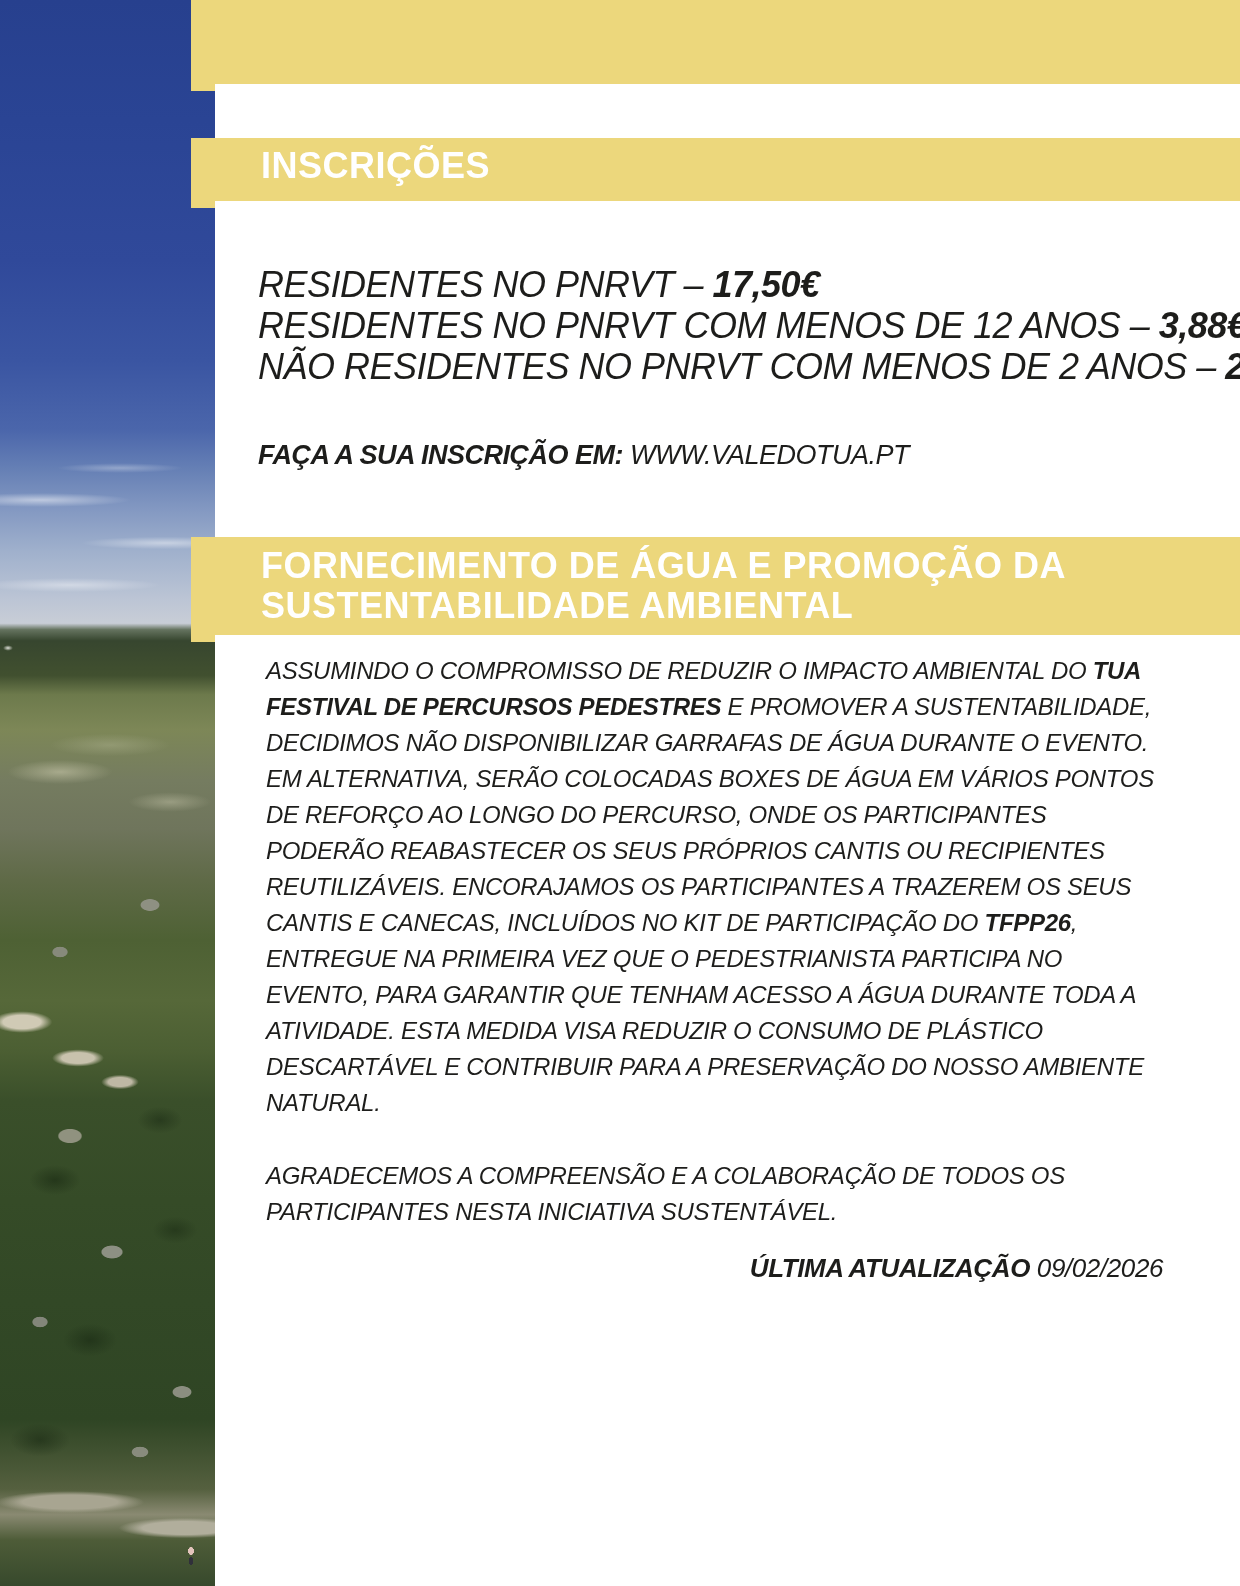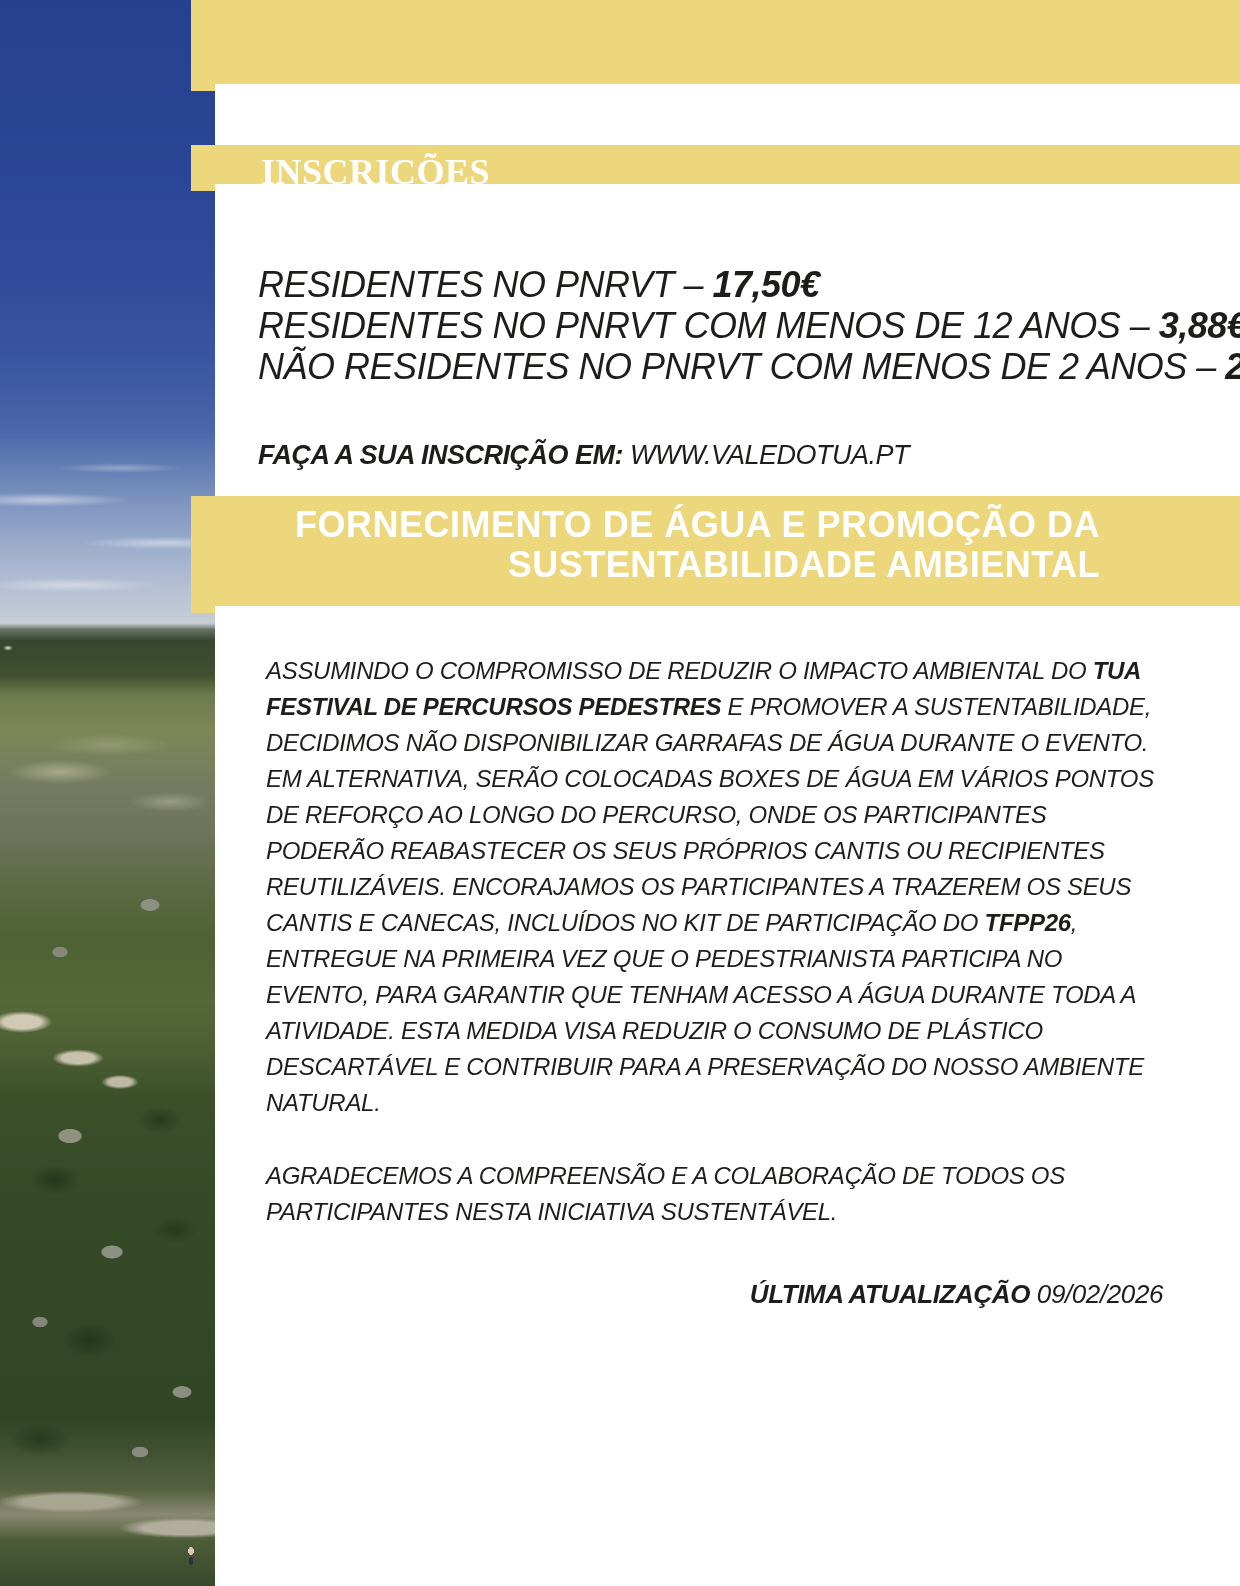--- a/index.html
+++ b/index.html
@@ -61,22 +61,22 @@
         #2f4524 89.5%, #55603f 93.9%, #8a8a72 95.5%, #4e5c38 97.1%,
         #37492c 100%);
   }
 
   
   .band{position:absolute;left:191px;right:0;background:#ecd77c;z-index:1;}
   .band::after{ 
     content:"";position:absolute;left:0;top:0;bottom:-7px;width:24px;background:#ecd77c;
   }
   .band-top{top:0;height:84px;}
-  .band-inscricoes{top:145px;height:39px;font-family:Liberation Serif, serif;}
-  .band-agua{top:496px;height:110px;text-align:right;}
+  .band-inscricoes{top:138px;height:63px;}
+  .band-agua{top:537px;height:98px;}
 
   .band-title{
     position:relative;z-index:2;
     color:#ffffff;font-weight:700;font-size:36px;letter-spacing:.5px;
     padding-left:70px;
   }
   .band-inscricoes .band-title{line-height:55px;}
   .band-agua .band-title{line-height:40px;padding-top:9px;padding-right:140px;}
 
   
@@ -87,21 +87,21 @@
   .w-med{font-weight:400;}
   .w-black{font-weight:700;}
   .w-light{font-weight:300;color:#333332;}
 
   .prices{top:264px;font-size:36px;letter-spacing:-.5px;line-height:41px;}
   .cta{top:438px;font-size:27px;letter-spacing:-.5px;line-height:34px;}
 
   .column{top:645px;font-size:24px;letter-spacing:-.3px;line-height:36px;}
   .para{margin:8px;}
   .para + .para{margin-top:37px;}
-  .footer-line{margin-top:46px;text-align:right;font-size:26px;letter-spacing:-.4px;}
+  .footer-line{margin-top:20px;text-align:right;font-size:26px;letter-spacing:-.4px;}
 </style>
 </head>
 <body>
 
 <div id="page">
 
   <div class="photo"></div>
 
   <div class="band band-top"></div>
 

